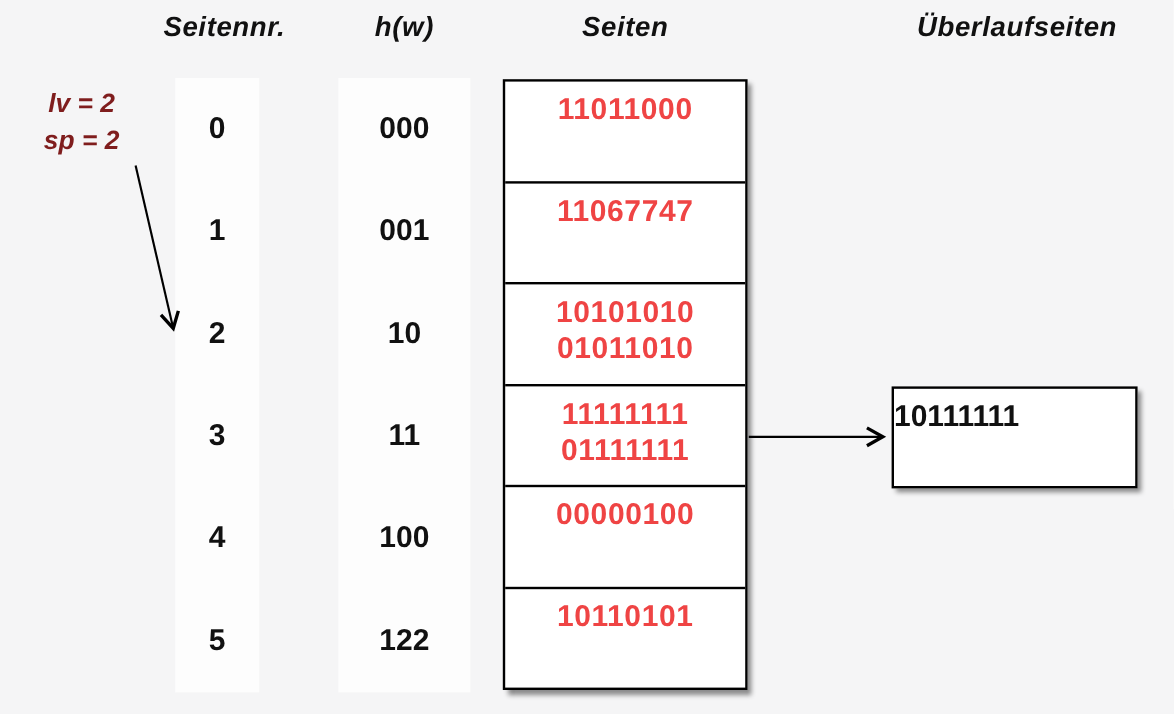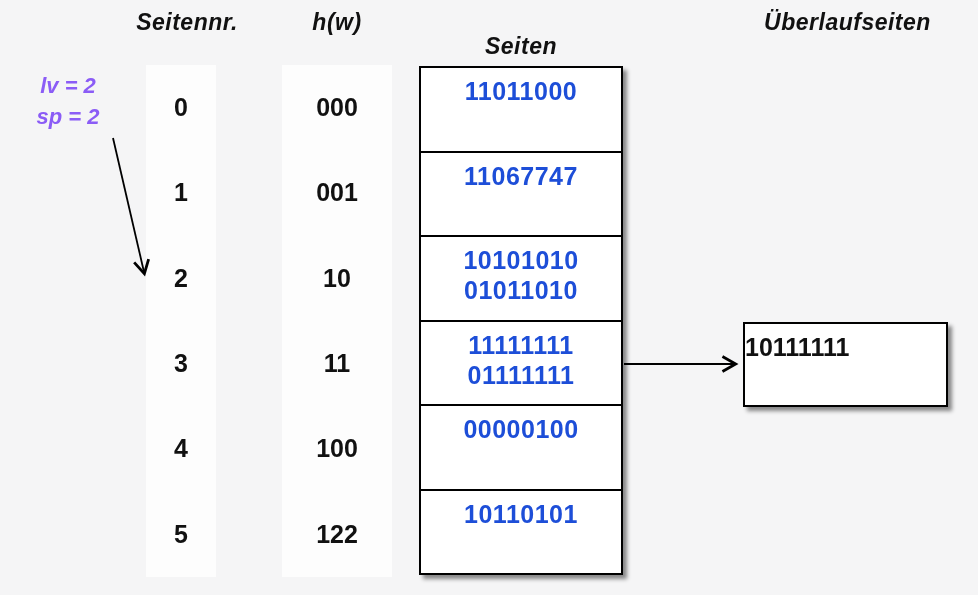--- a/index.html
+++ b/index.html
@@ -23,35 +23,35 @@
     font-style: italic;
     font-weight: bold;
     font-size: 23px;
     line-height: 30px;
     text-align: center;
     letter-spacing: 0.5px;
     color: #111;
   }
   .hdr-seitennr   { left: 112px; width: 150px; }
   .hdr-hw         { left: 277px; width: 120px; }
-  .hdr-seiten     { left: 446px; width: 150px; margin-top: 24px; }
+  .hdr-seiten     { left: 446px; width: 150px; }
   .hdr-ueberlauf  { left: 760px; width: 175px; }
 
   
   .annotation {
     position: absolute;
     left: 18px;
     top: 70px;
     width: 100px;
     font-style: italic;
     font-weight: bold;
     font-size: 22px;
     line-height: 31px;
     text-align: center;
-    color: #8b5cf6;
+    color: #7f1d1d;
   }
   .annotation .line { display: block; }
 
   
   .strip {
     position: absolute;
     top: 65px;
     height: 512px;
     background: #fdfdfd;
     display: flex;
@@ -85,21 +85,21 @@
   }
   .pages-table .page-cell {
     flex: 1 1 0;
     box-sizing: border-box;
     border-bottom: 2px solid #000;
     padding-top: 8px;
     text-align: center;
     font-size: 25px;
     font-weight: bold;
     line-height: 30px;
-    color: #1d4ed8;
+    color: #ef4444;
   }
   .pages-table .page-cell:last-child { border-bottom: none; }
   .page-cell .bin { display: block; letter-spacing: 0.5px; }
 
   
   .overflow-box {
     position: absolute;
     left: 743px;
     top: 322px;
     width: 205px;

